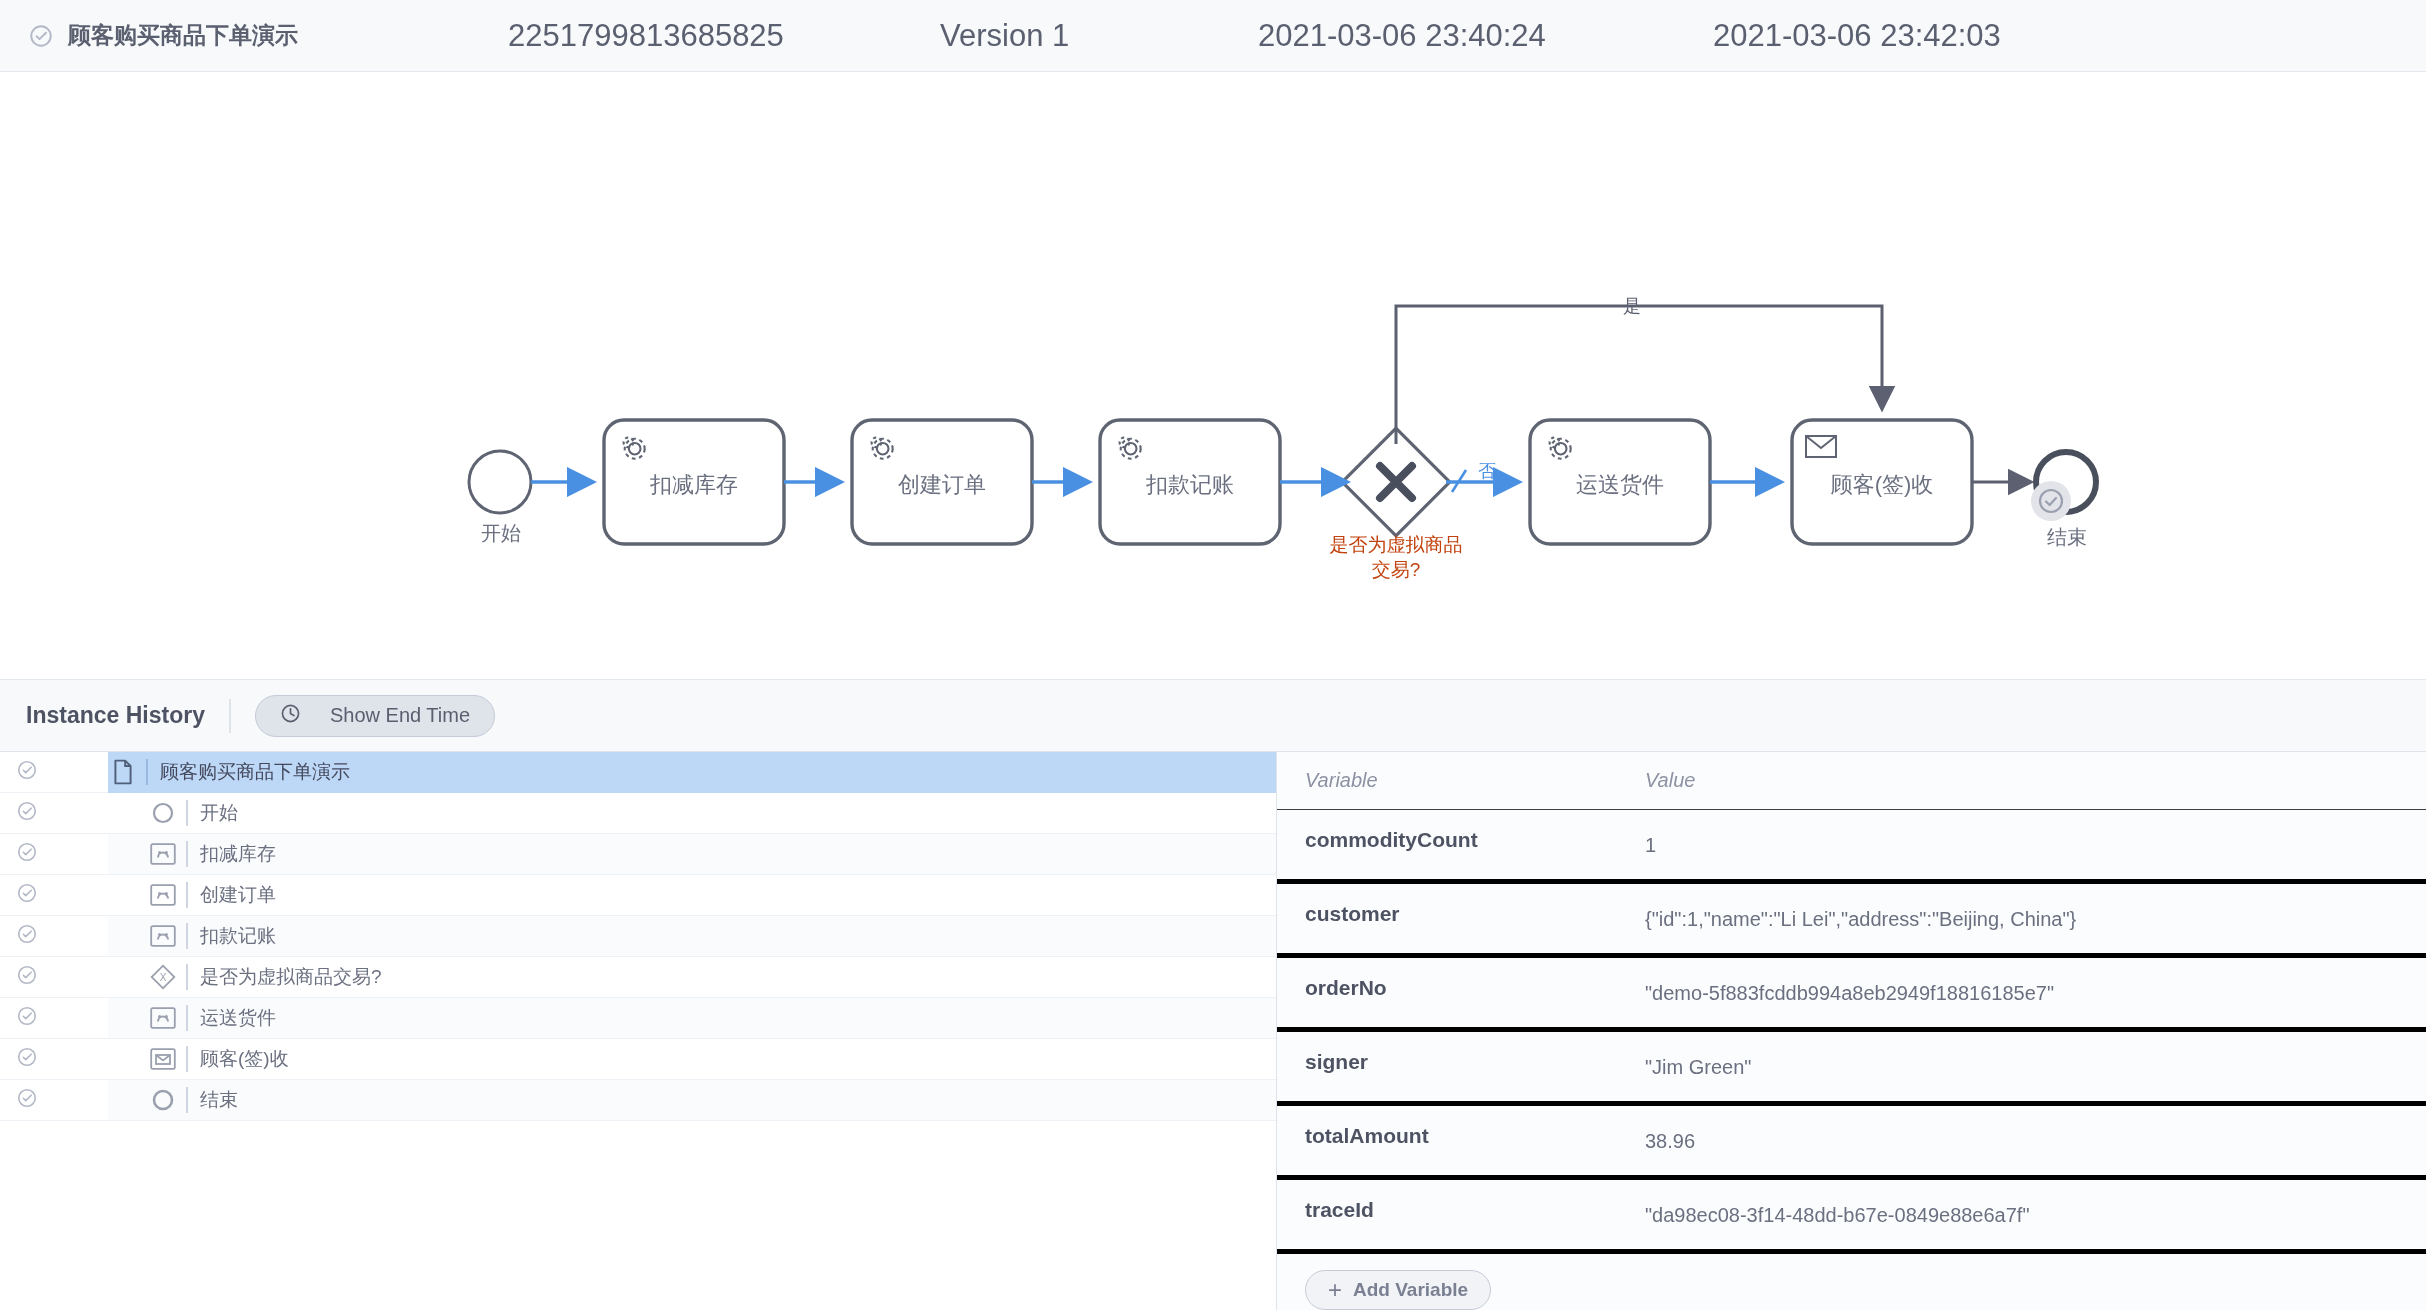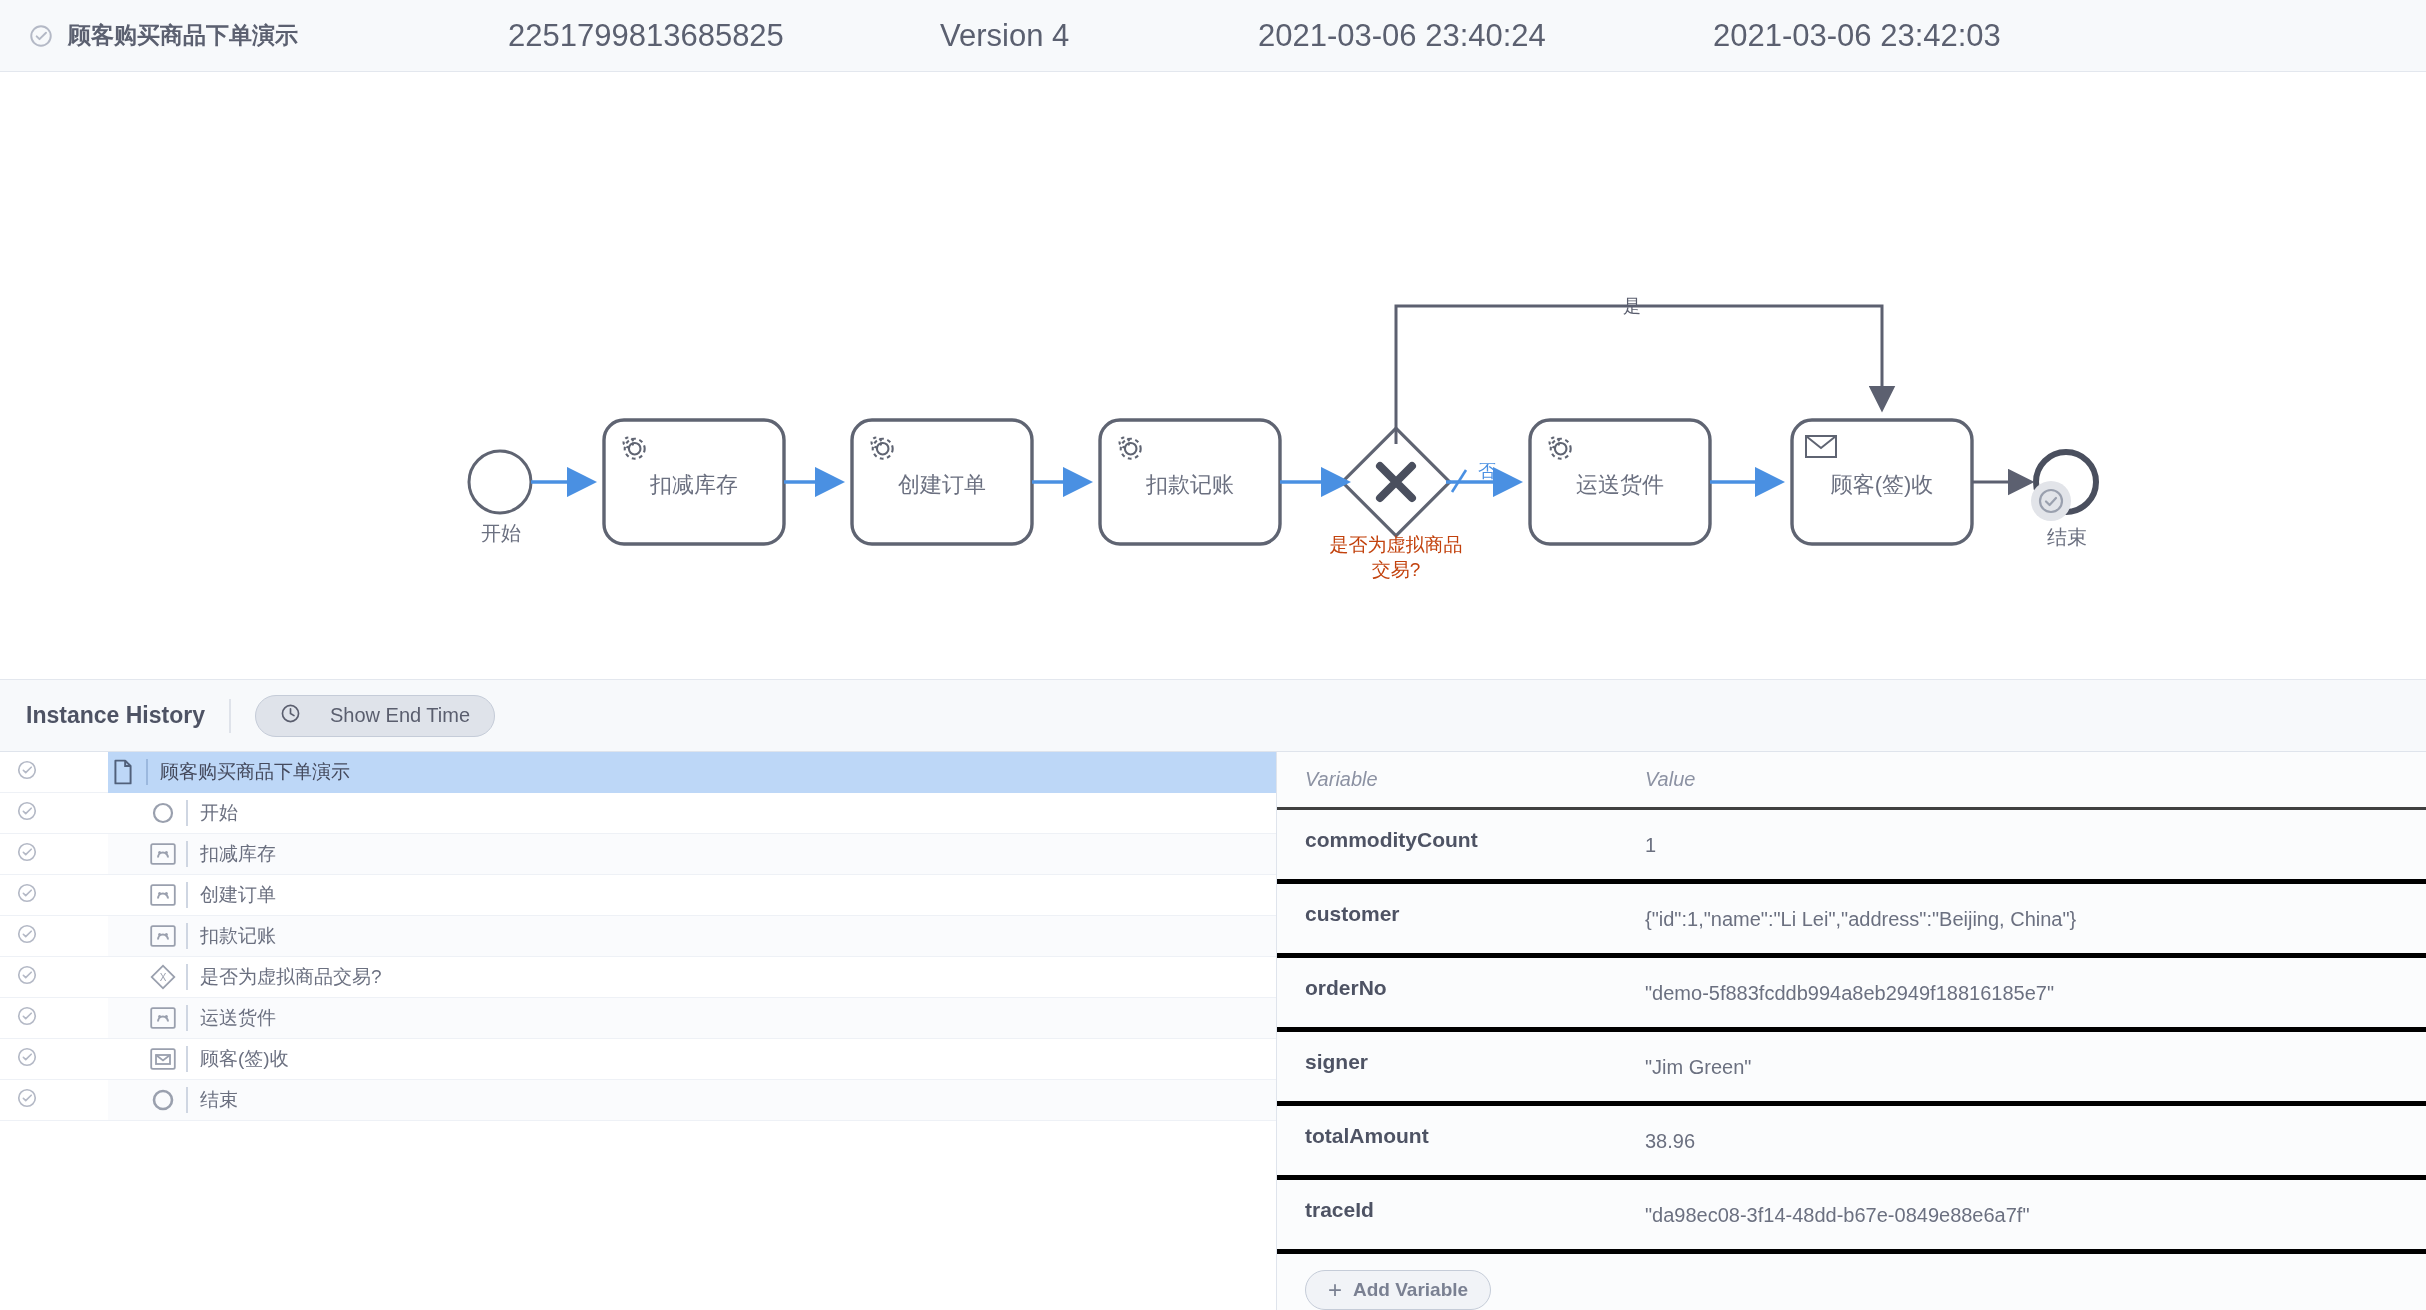--- a/index.html
+++ b/index.html
@@ -140,21 +140,21 @@
   
   .var-pane {
     flex: 1;
     background: #fbfcfd;
     display: flex; flex-direction: column;
   }
   .var-head {
     display: flex; align-items: center;
     height: 62px;
     padding-left: 28px;
-    border-bottom: 3px solid #404040;
+    border-bottom: 1px solid #404040;
     background: #fbfcfd;
   }
   .var-head .c1 { width: 340px; font-size: 20px; font-style: italic; color: #8c92a3; }
   .var-head .c2 { font-size: 20px; font-style: italic; color: #8c92a3; }
   .var-row {
     display: flex; align-items: flex-start;
     min-height: 74px;
     padding: 16px 0 17px 28px;
     border-bottom: 5px solid #000000;
   }
@@ -190,21 +190,21 @@
   <div class="hdr-title-wrap">
     <span>
       <svg class="chk-icon" viewBox="0 0 24 24" fill="none" stroke="#b4b9c6" stroke-width="1.8">
         <circle cx="12" cy="12" r="9"></circle>
         <path d="M8 12.3l2.6 2.6L16.6 9" stroke-linecap="round" stroke-linejoin="round"></path>
       </svg>
     </span>
     <span class="hdr-title">顾客购买商品下单演示</span>
   </div>
   <span class="hdr-cell hdr-id">2251799813685825</span>
-  <span class="hdr-cell hdr-version">Version 4</span>
+  <span class="hdr-cell hdr-version">Version 1</span>
   <span class="hdr-cell hdr-start">2021-03-06 23:40:24</span>
   <span class="hdr-cell hdr-end">2021-03-06 23:42:03</span>
 </div>
 
 <div class="canvas">
   <svg width="2426" height="608">
     <defs>
       <marker id="ar-blue" markerWidth="9" markerHeight="9" refX="7.5" refY="4.5" orient="auto">
         <path d="M0,0 L9,4.5 L0,9 z" fill="#4a90e2"></path>
       </marker>

